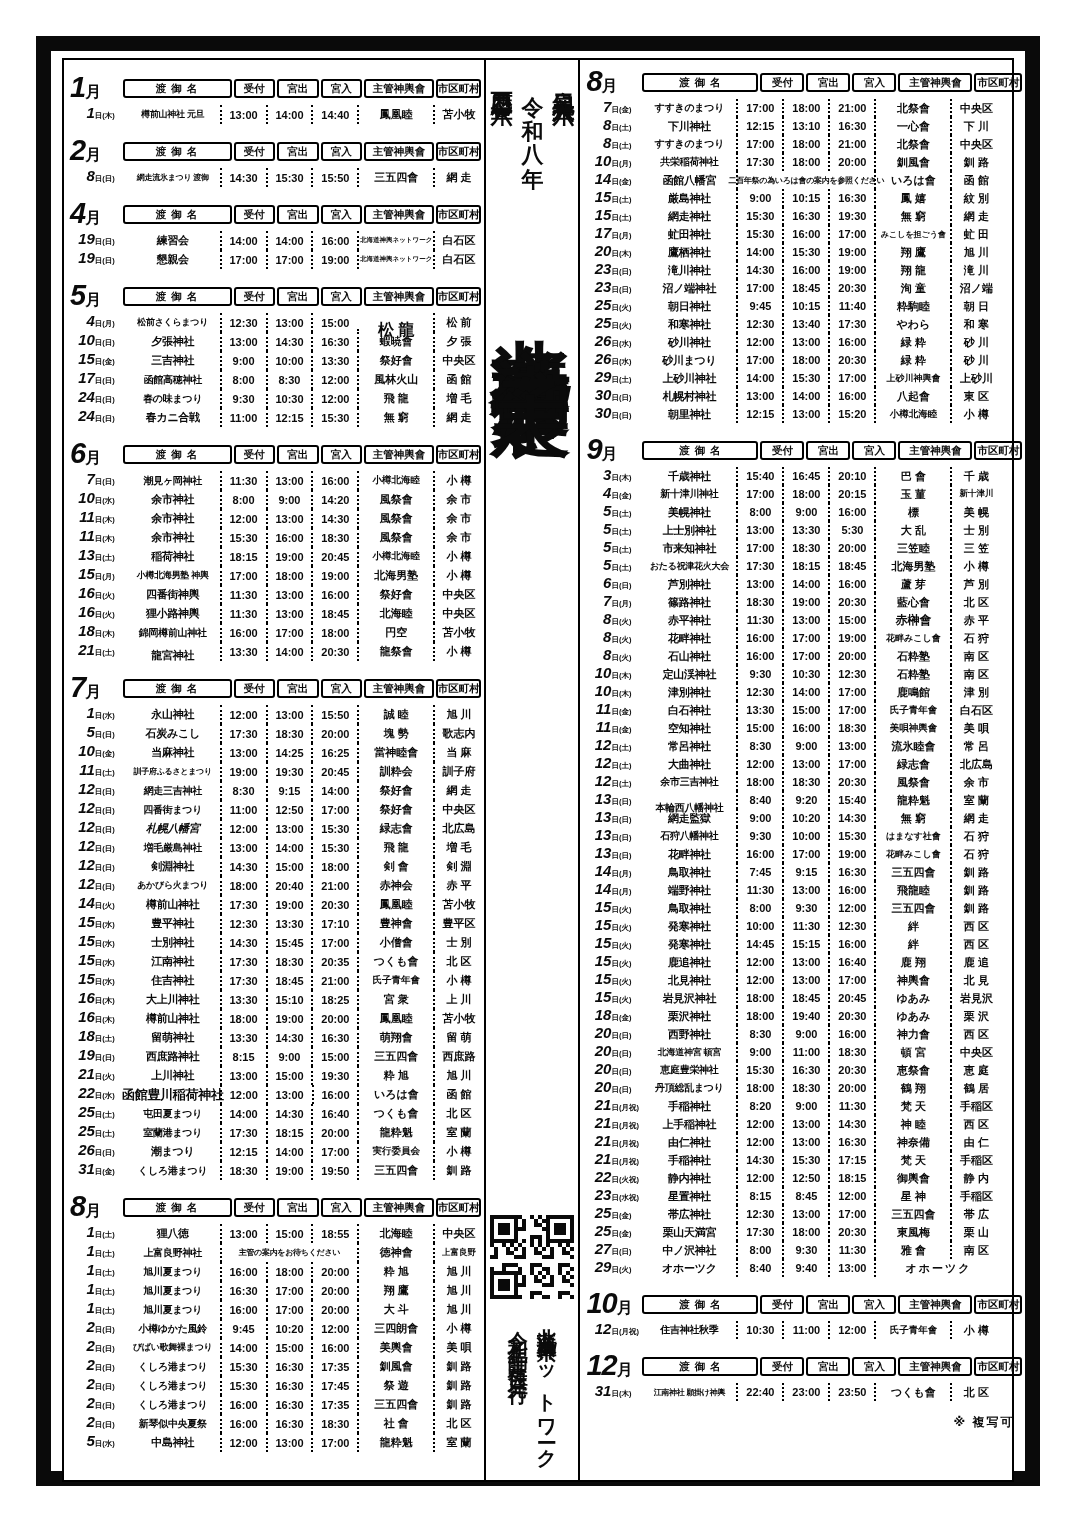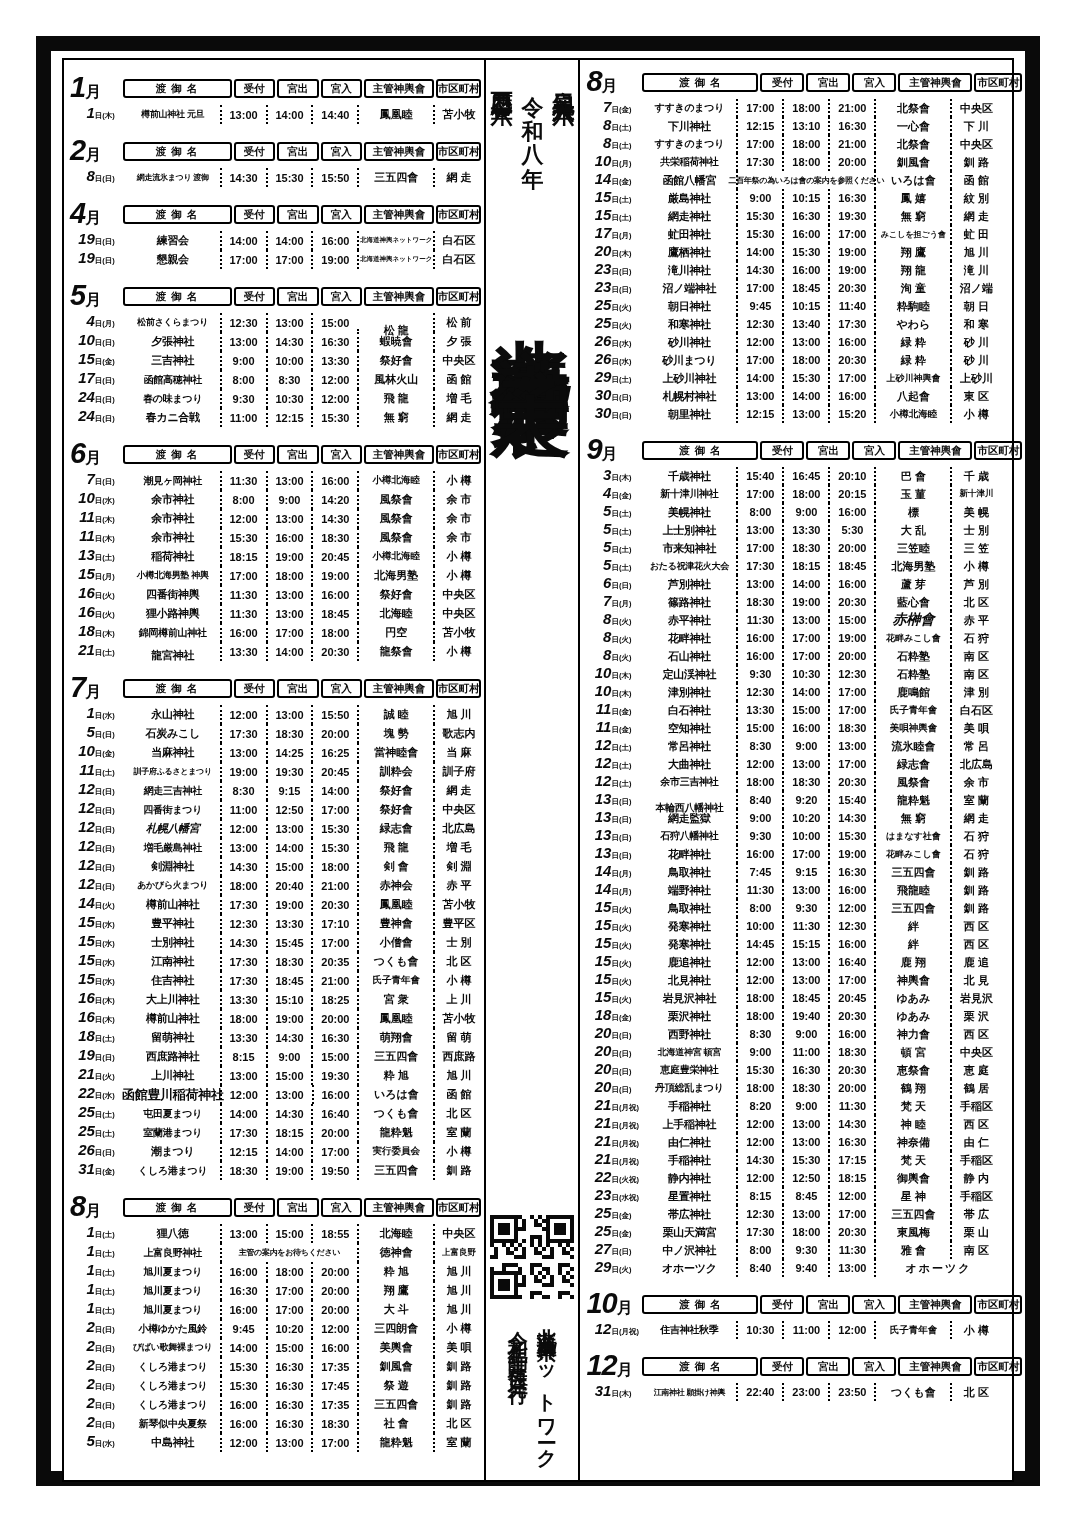--- a/index.html
+++ b/index.html
@@ -163,21 +163,21 @@
           </div>
           <div class="row">
             <div class="c-date">
               <span class="d-num">4</span>
               <span class="d-sub">日(月)</span>
             </div>
             <div class="cell c-name" style="font-size: 9px;">松前さくらまつり</div>
             <div class="cell c-t">12:30</div>
             <div class="cell c-t">13:00</div>
             <div class="cell c-t">15:00</div>
-            <div class="cell c-a" style="font-size: 11px; margin-top: 16px;">松 龍</div>
+            <div class="cell c-a" style="font-size: 16px; margin-top: 16px;">松 龍</div>
             <div class="cell c-city" style="font-size: 11px;">松 前</div>
           </div>
           <div class="row">
             <div class="c-date">
               <span class="d-num">10</span>
               <span class="d-sub">日(日)</span>
             </div>
             <div class="cell c-name" style="font-size: 11px;">夕張神社</div>
             <div class="cell c-t">13:00</div>
             <div class="cell c-t">14:30</div>
@@ -1403,21 +1403,21 @@
           </div>
           <div class="row">
             <div class="c-date">
               <span class="d-num">8</span>
               <span class="d-sub">日(火)</span>
             </div>
             <div class="cell c-name" style="font-size: 11px;">赤平神社</div>
             <div class="cell c-t">11:30</div>
             <div class="cell c-t">13:00</div>
             <div class="cell c-t">15:00</div>
-            <div class="cell c-a" style="font-size: 14px; font-style: italic;">赤榊會</div>
+            <div class="cell c-a" style="font-size: 12px;">赤榊會</div>
             <div class="cell c-city" style="font-size: 11px;">赤 平</div>
           </div>
           <div class="row">
             <div class="c-date">
               <span class="d-num">8</span>
               <span class="d-sub">日(火)</span>
             </div>
             <div class="cell c-name" style="font-size: 11px;">花畔神社</div>
             <div class="cell c-t">16:00</div>
             <div class="cell c-t">17:00</div>
@@ -1890,16 +1890,17 @@
               <span class="d-sub">日(木)</span>
             </div>
             <div class="cell c-name" style="font-size: 8px;">江南神社 願掛け神輿</div>
             <div class="cell c-t">22:40</div>
             <div class="cell c-t">23:00</div>
             <div class="cell c-t">23:50</div>
             <div class="cell c-a" style="font-size: 11px;">つくも會</div>
             <div class="cell c-city" style="font-size: 11px;">北 区</div>
           </div>
         </div>
+        <div class="copy-note">※ 複写可</div>
       </div>
 
   </div>
 </div>
 
 </body></html>

